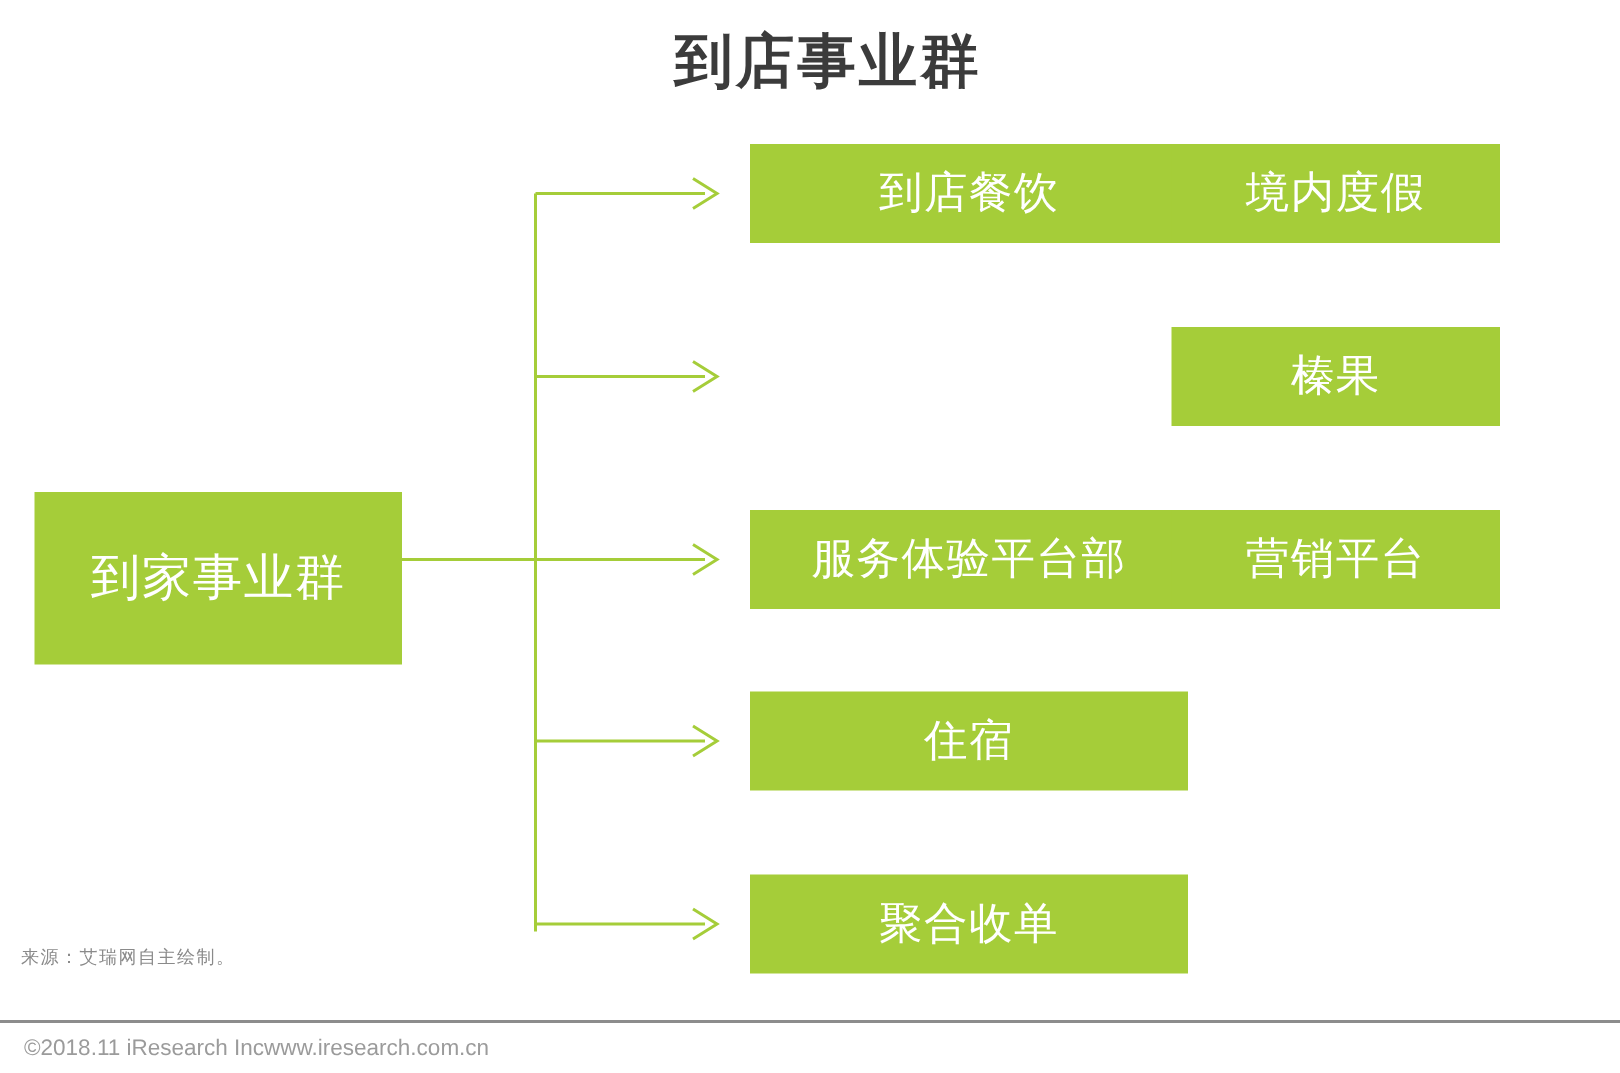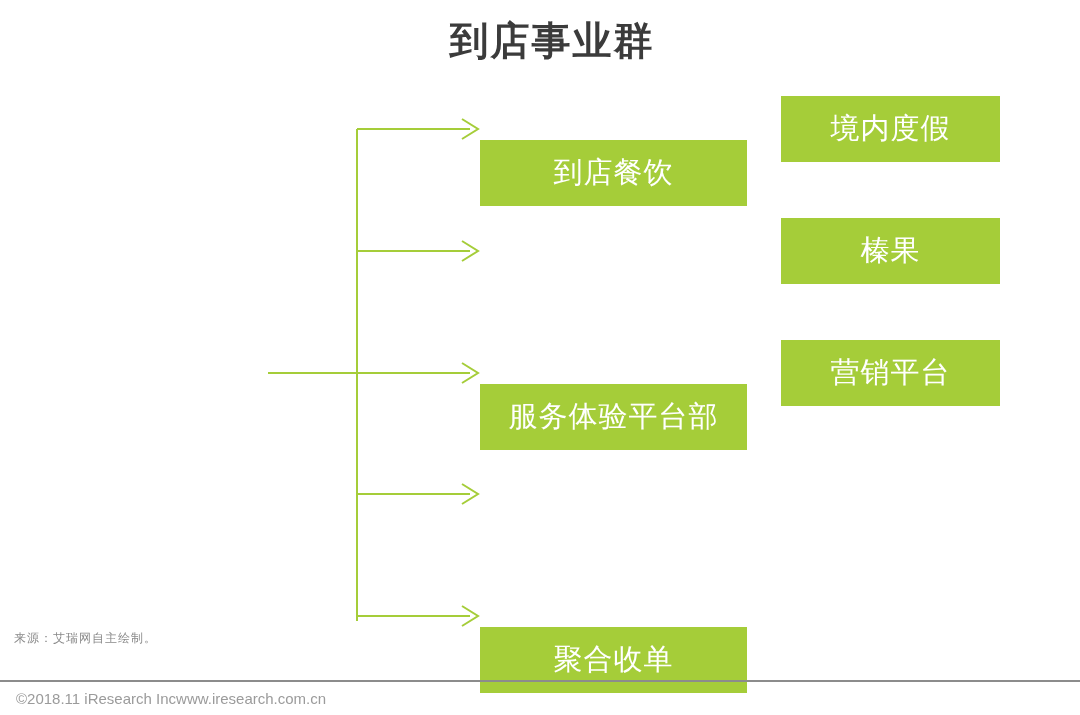--- a/index.html
+++ b/index.html
@@ -50,21 +50,21 @@
     display:flex;
     align-items:center;
     justify-content:center;
     font-size:29px;
     letter-spacing:1px;
   }
   .root-node{
     left:23px;top:328px;width:245px;height:115px;
     font-size:33px;
   }
-  .c1{left:480px;width:267px;margin-top:44px;}
+  .c1{left:500px;width:292px;}
   .c2{left:781px;width:219px;}
   .r0{top:96px;}
   .r1{top:218px;}
   .r2{top:340px;}
   .r3{top:461px;}
   .r4{top:583px;}
   .row-box{height:66px;}
   .source{
     position:absolute;
     left:14px;
@@ -111,26 +111,32 @@
     <path d="M357 494 H470"></path>
     <path d="M357 616 H470"></path>
 
     <polyline points="462,119 478,129 462,139"></polyline>
     <polyline points="462,241 478,251 462,261"></polyline>
     <polyline points="462,363 478,373 462,383"></polyline>
     <polyline points="462,484 478,494 462,504"></polyline>
     <polyline points="462,606 478,616 462,626"></polyline>
   </svg>
 
+  <div class="node root-node">
+    <span>到家事业群</span>
+  </div>
 
   <div class="node row-box c1 r0">
     <span>到店餐饮</span>
   </div>
   <div class="node row-box c1 r2">
     <span>服务体验平台部</span>
+  </div>
+  <div class="node row-box c1 r3">
+    <span>住宿</span>
   </div>
   <div class="node row-box c1 r4">
     <span>聚合收单</span>
   </div>
 
   <div class="node row-box c2 r0">
     <span>境内度假</span>
   </div>
   <div class="node row-box c2 r1">
     <span>榛果</span>

